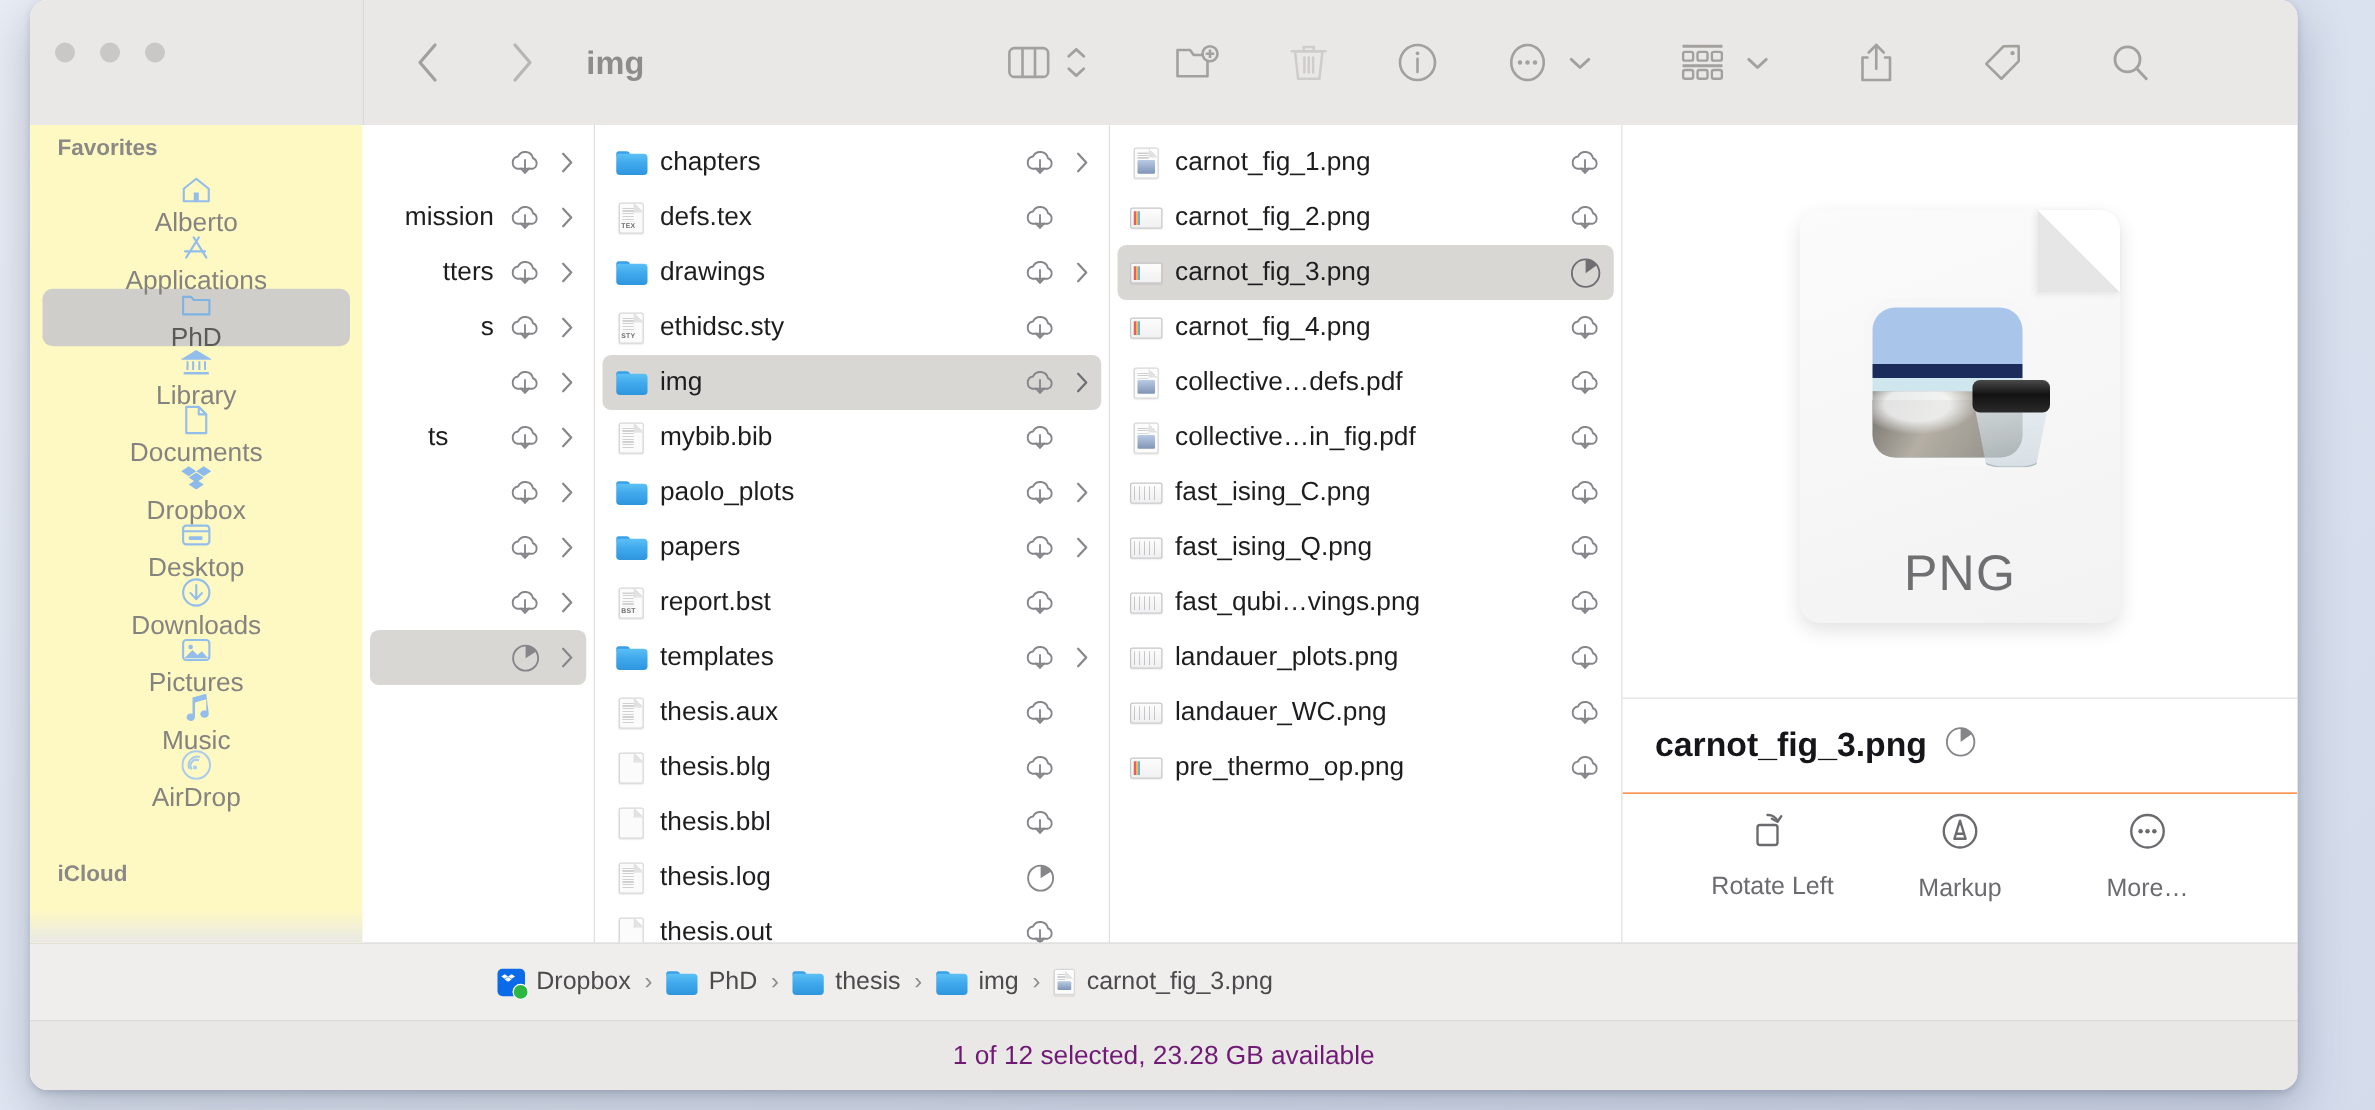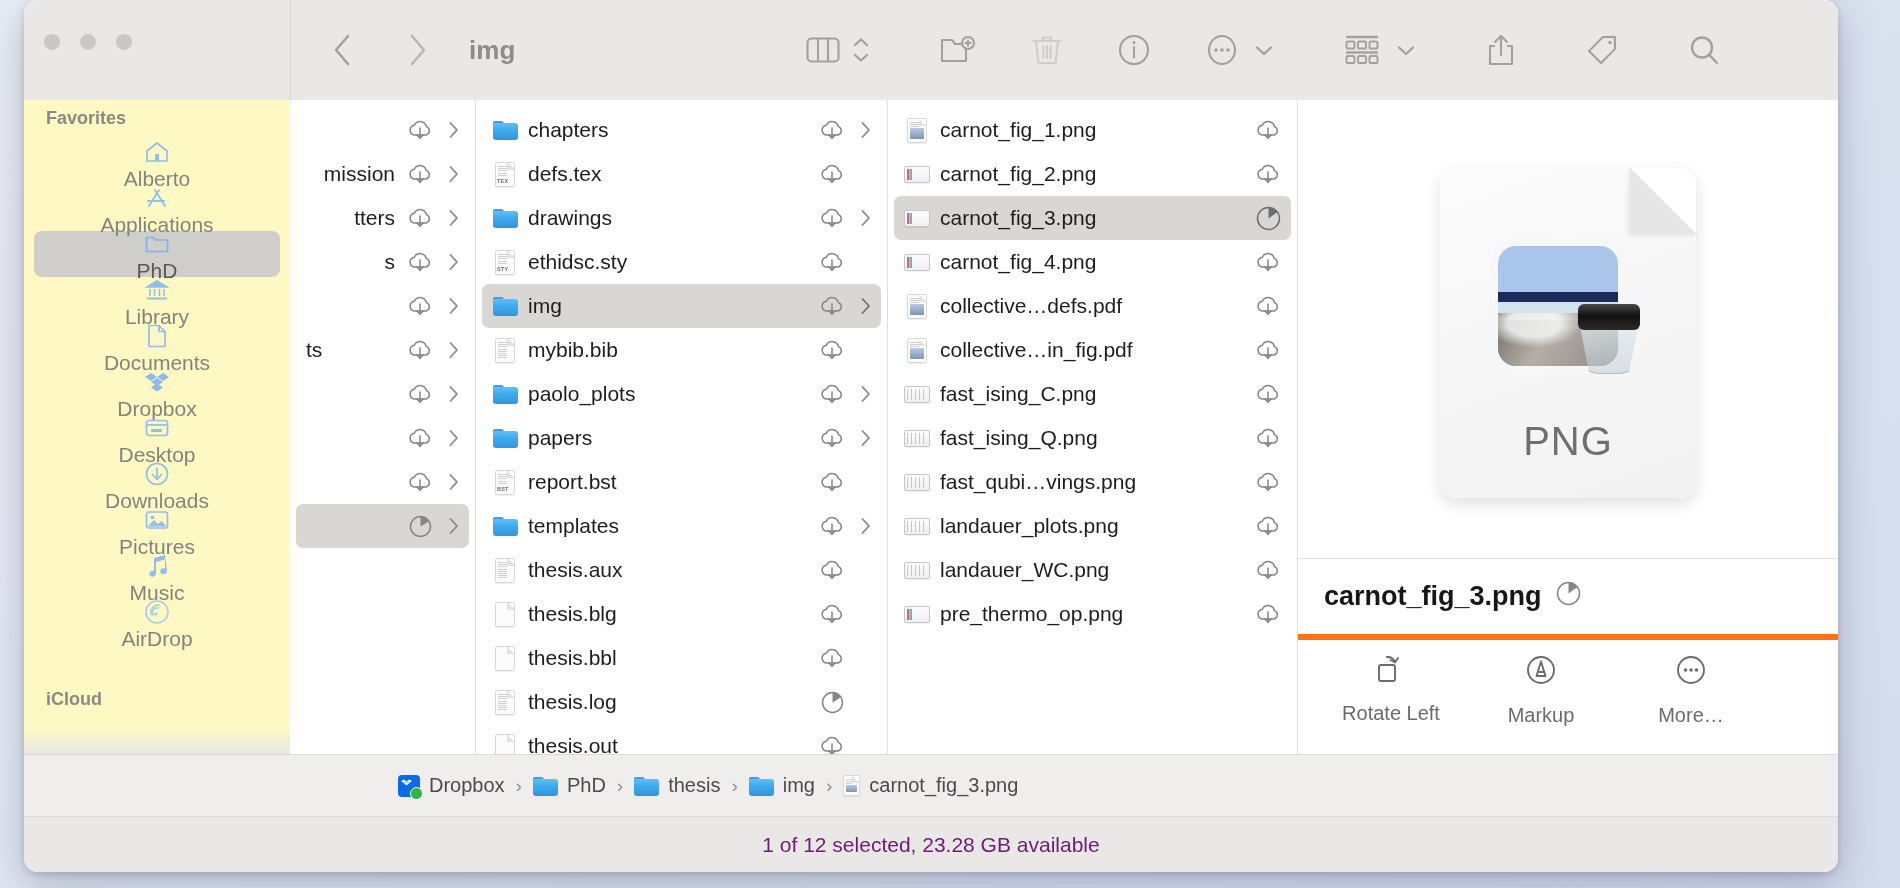--- a/index.html
+++ b/index.html
@@ -245,36 +245,36 @@
     border: 1px solid rgba(140,155,165,.6);
     border-radius: 4px 4px 26px 26px;
     clip-path: polygon(6% 0, 94% 0, 78% 100%, 22% 100%);
   }
   .png-doc .loupe .cap {
     position:absolute; left:6px; top:8px; width:62px; height:26px;
     background: linear-gradient(180deg,#4a4a4a,#121212 45%,#2a2a2a);
     border-radius: 6px;
   }
   .png-doc .label {
-    position:absolute; left:0; right:0; bottom:34px;
+    position:absolute; left:0; right:0; bottom:16px;
     text-align:center; font-size:40px; color:#6f6f72; letter-spacing:1px;
   }
   .pv-name {
     height: 76px; flex: 0 0 76px;
     display:flex; align-items:center; gap:14px;
     padding: 0 26px;
     border-top: 1px solid #e2e1df;
     font-size: 27px; font-weight: 700; color:#16161a;
     white-space: nowrap;
   }
   .pv-actions {
     height: 120px; flex: 0 0 120px;
-    display:flex; align-items:flex-start; justify-content:flex-start;
+    display:flex; align-items:flex-start; justify-content:center;
     padding: 14px 18px 0 18px;
-    border-top: 6px solid #f97316;
+    border-top: 1px solid #f97316;
   }
   .pv-act { display:flex; flex-direction:column; align-items:center; gap:14px; width: 150px; cursor: default;}
   .pv-act .lbl { font-size: 20px; color:#6b6a6e; }
 
   
   .pathbar {
     height: 62px; flex: 0 0 62px;
     background: #efeeec;
     border-top: 1px solid #dcdad8;
     display: flex; align-items: center;
@@ -652,21 +652,21 @@
                   <polyline points="9.8,15.8 13,19.3 16.2,15.8"></polyline>
                 </svg>
             </span>
             <span class="row-chev">
               <svg width="11" height="18" viewBox="0 0 11 18" fill="none" stroke="#88878c" stroke-width="1.8" stroke-linecap="round" stroke-linejoin="round">
                   <polyline points="2.5,2 9,9 2.5,16"></polyline>
                 </svg>
             </span>
           </div>
           <div class="row">
-            <span class="row-name" style="text-align:left">ts</span>
+            <span class="row-name" style="text-align:center">ts</span>
             <span class="row-status cloud">
               <svg width="26" height="22" viewBox="0 0 26 22" fill="none" stroke="#86858a" stroke-width="1.5" stroke-linecap="round" stroke-linejoin="round">
                   <path d="M7,16 A5,5 0 0 1 7.4,6.2 A6.4,6.4 0 0 1 19.4,7.6 A4.4,4.4 0 0 1 19,16 Z"></path>
                   <line x1="13" y1="9" x2="13" y2="19"></line>
                   <polyline points="9.8,15.8 13,19.3 16.2,15.8"></polyline>
                 </svg>
             </span>
             <span class="row-chev">
               <svg width="11" height="18" viewBox="0 0 11 18" fill="none" stroke="#88878c" stroke-width="1.8" stroke-linecap="round" stroke-linejoin="round">
                   <polyline points="2.5,2 9,9 2.5,16"></polyline>

